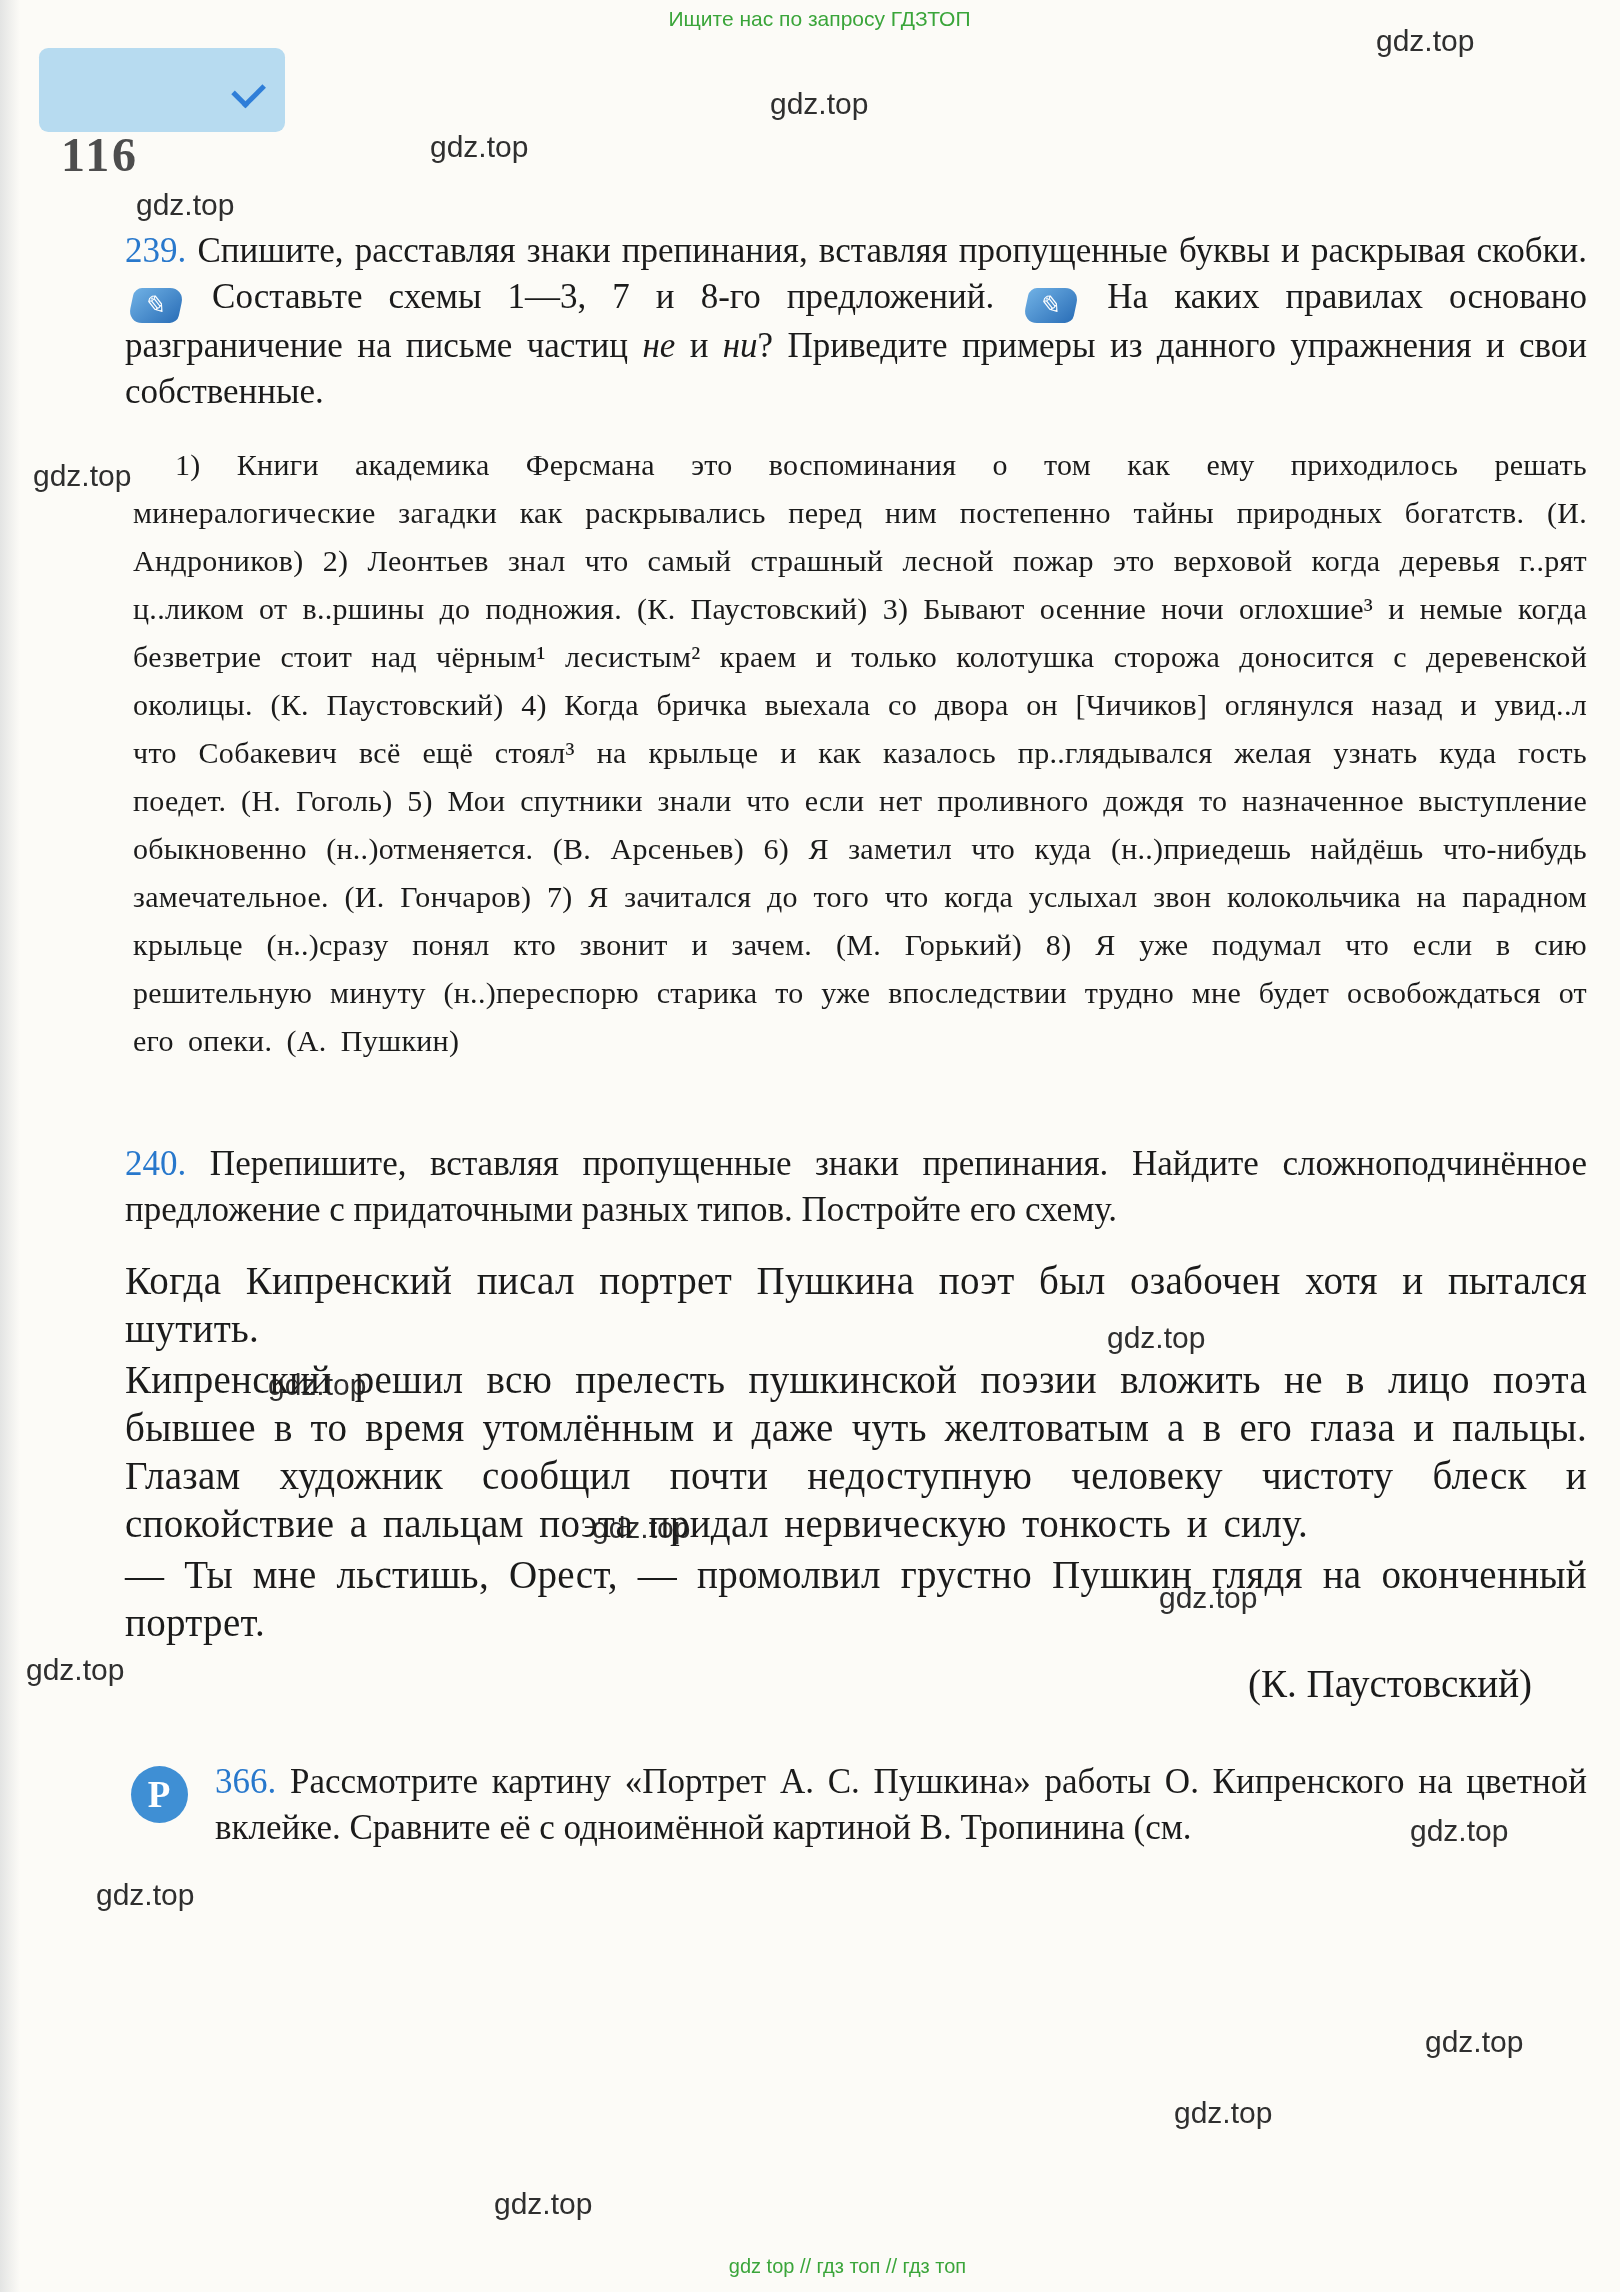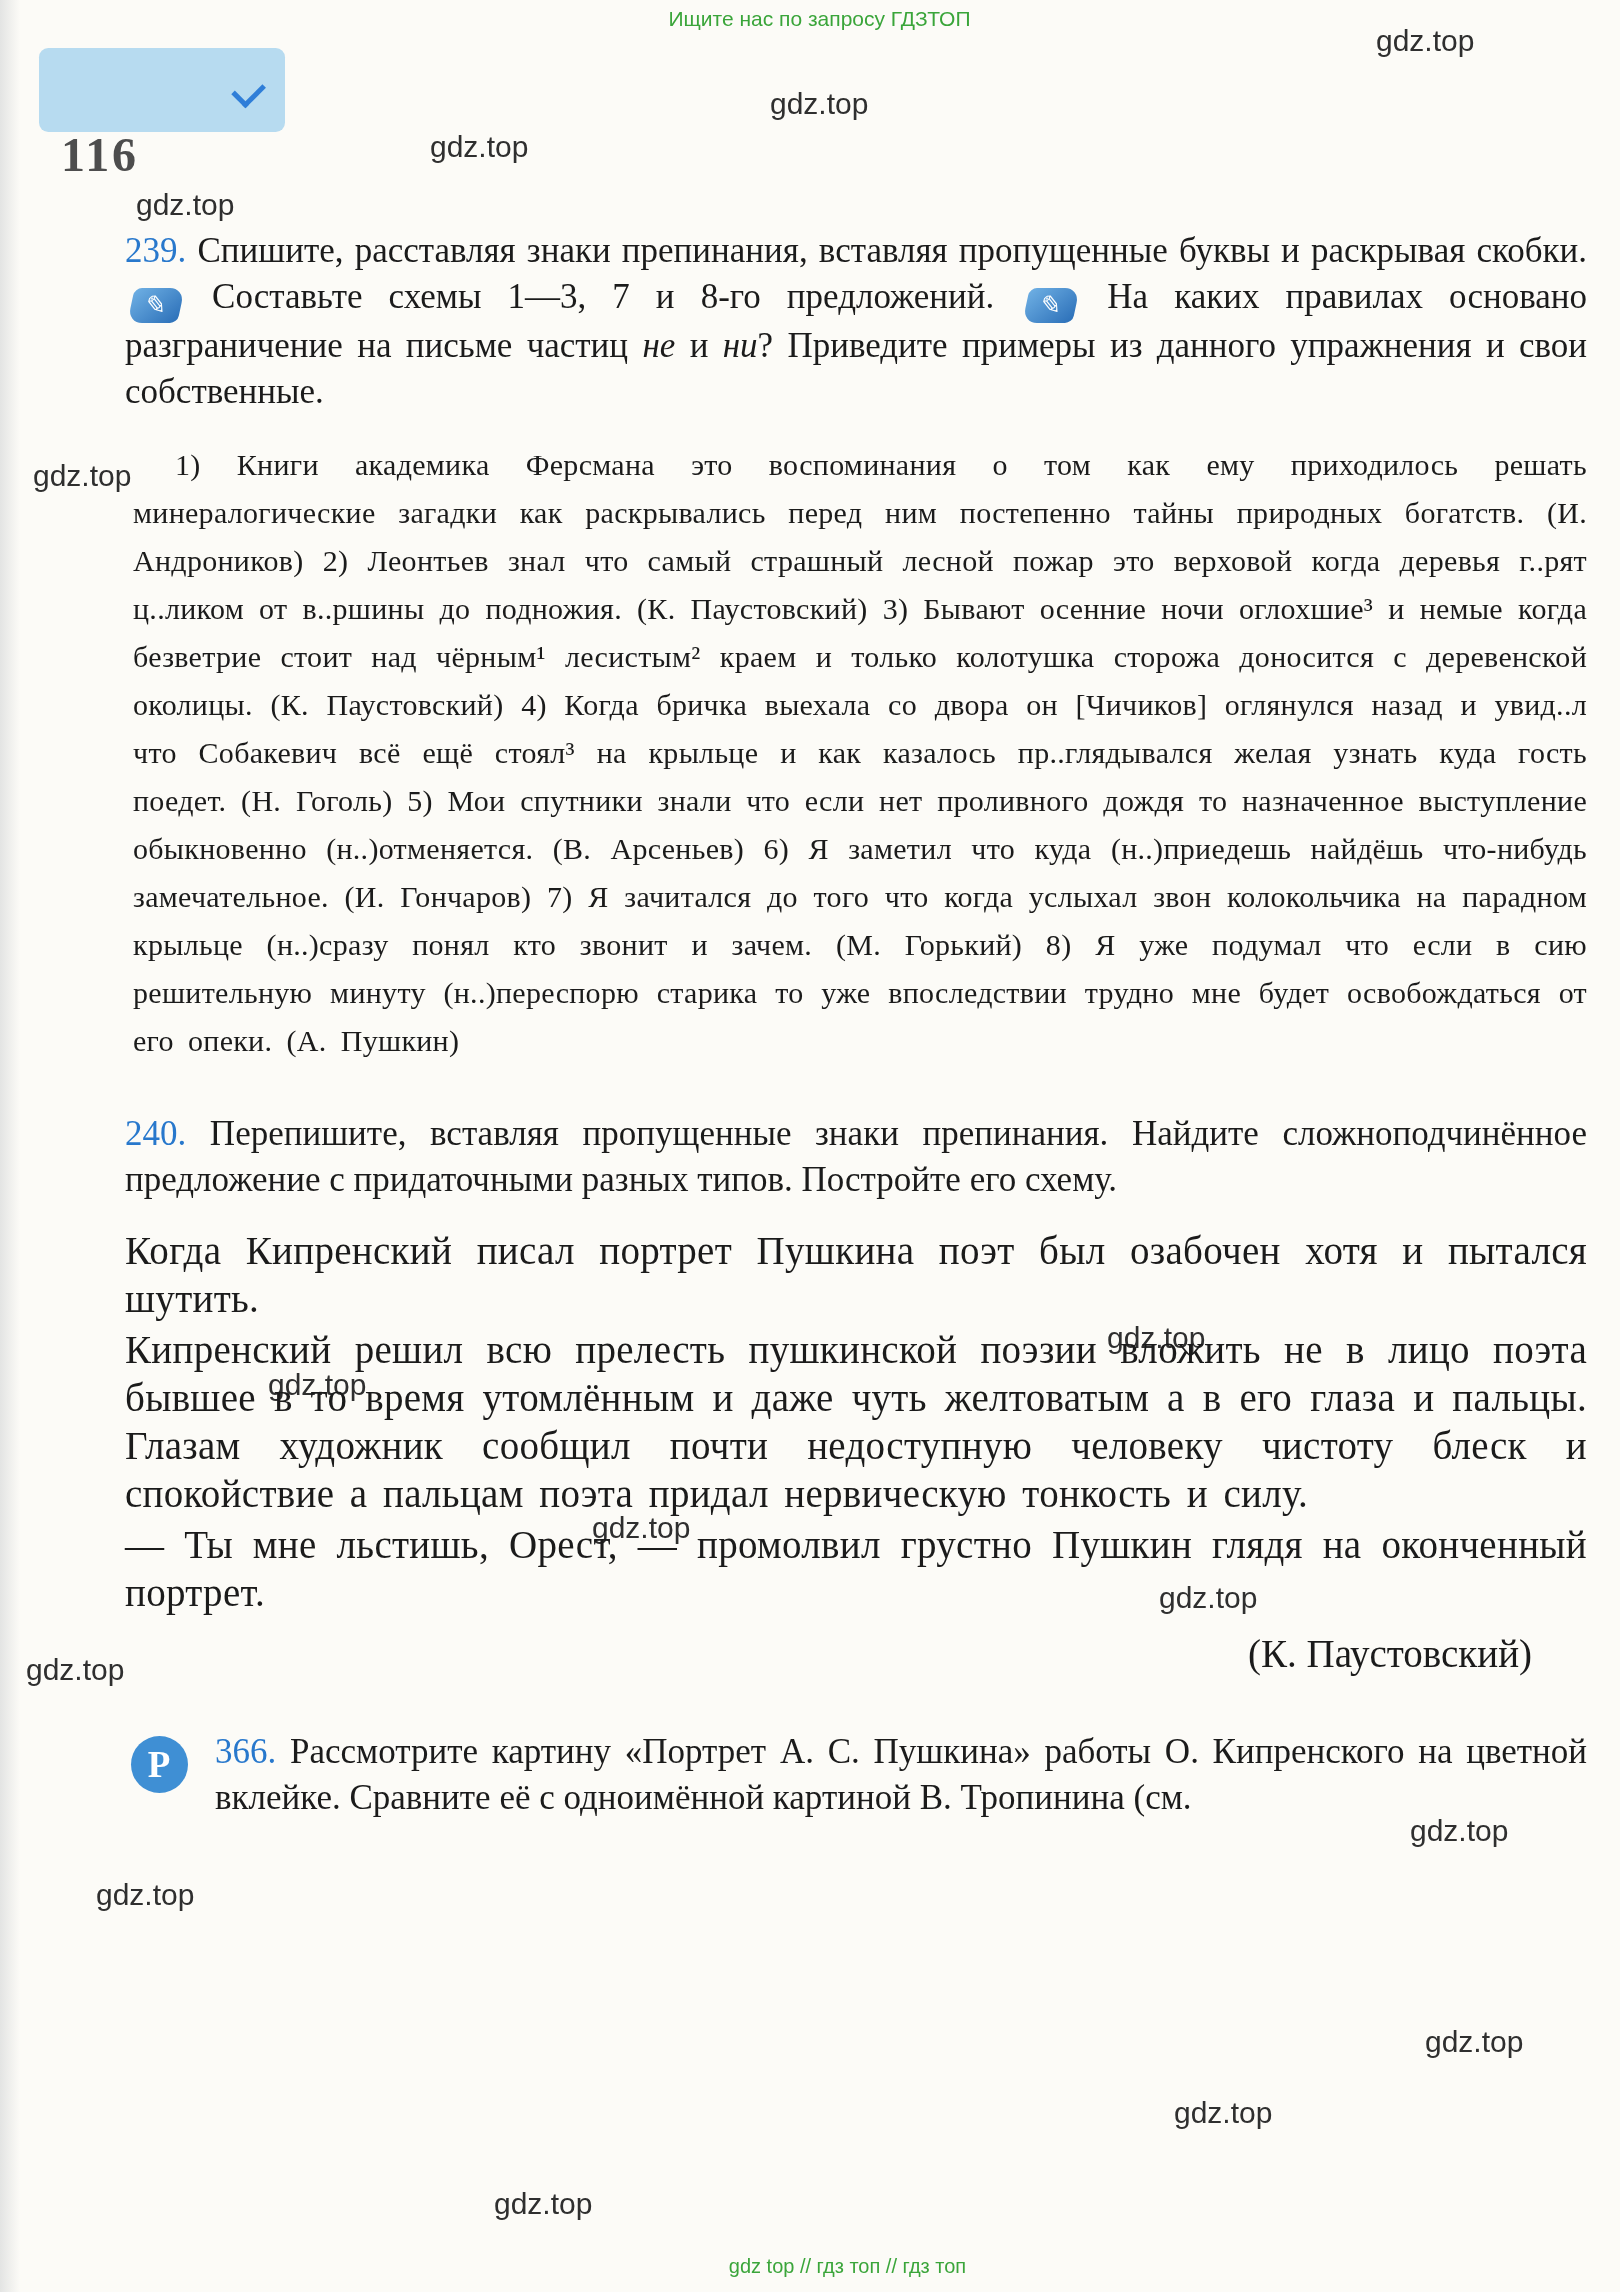--- a/index.html
+++ b/index.html
@@ -76,21 +76,21 @@
   }
 
   .body-text {
     font-size:30px; line-height:48px;
     text-align:justify;
     letter-spacing:0.3px; word-spacing:6.4px;
     margin:26px 0 0 8px;
     text-indent:42px;
   }
 
-  .ex240-instr { margin-top:46px; }
+  .ex240-instr { margin-top:76px; }
   .para {
     font-size:39px; line-height:48px;
     text-align:justify;
     letter-spacing:0.3px; word-spacing:5.5px;
     margin:0;
   }
   .para.first { margin-top:24px; }
   .para.gap   { margin-top:3px; }
   .attribution {
     font-size:39px; line-height:48px;

